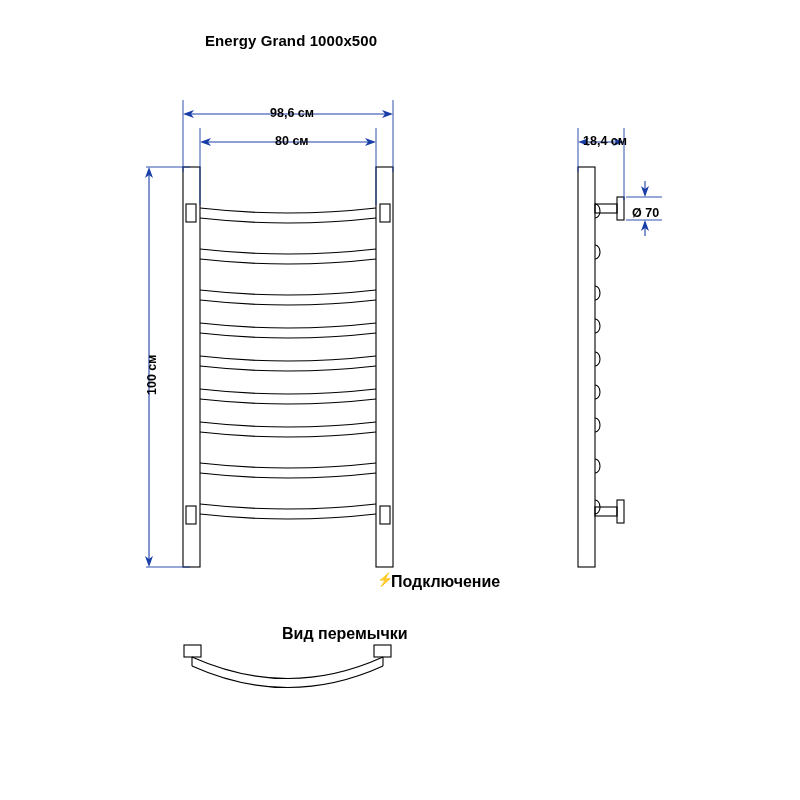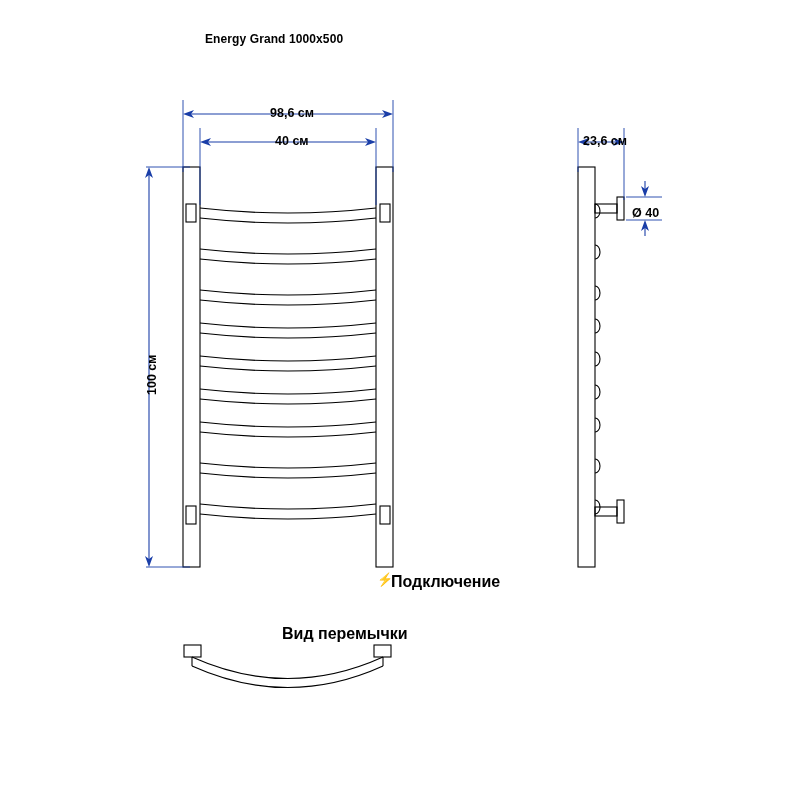--- a/index.html
+++ b/index.html
@@ -28,21 +28,21 @@
     top: 0;
     width: 800px;
     height: 800px;
   }
   .lbl {
     position: absolute;
     font-family: "Liberation Sans", sans-serif;
     white-space: nowrap;
   }
   .title {
-    font-size: 12px;
+    font-size: 15px;
     font-weight: bold;
     letter-spacing: 0.1px;
   }
   .dim {
     font-size: 12.5px;
     font-weight: bold;
   }
   .small-bold {
     font-size: 16px;
     font-weight: bold;
@@ -192,27 +192,27 @@
       <path d="M192,666 Q288,709 383,666"></path>
       <line x1="192" y1="657" x2="192" y2="666"></line>
       <line x1="383" y1="657" x2="383" y2="666"></line>
     </g>
   </svg>
 
   <div class="lbl title" style="left:205px; top:32px;">Energy Grand 1000x500</div>
 
   <div class="lbl dim" style="left:270px; top:106px;">98,6 см</div>
 
-  <div class="lbl dim" style="left:275px; top:134px;">40 см</div>
+  <div class="lbl dim" style="left:275px; top:134px;">80 см</div>
 
   <div class="lbl dim rot" style="left:145px; top:395px; transform: rotate(-90deg);">100 см</div>
 
-  <div class="lbl dim" style="left:583px; top:134px;">23,6 см</div>
-
-  <div class="lbl dim" style="left:632px; top:206px;">Ø 40</div>
+  <div class="lbl dim" style="left:583px; top:134px;">18,4 см</div>
+
+  <div class="lbl dim" style="left:632px; top:206px;">Ø 70</div>
 
   <div class="bolt" style="left:377px; top:573px;">⚡</div>
 
   <div class="lbl small-bold" style="left:391px; top:573px;">Подключение</div>
 
   <div class="lbl small-bold" style="left:254px; top:625px;margin-left:28px;">Вид перемычки</div>
 
 </div>
 
 </body></html>

